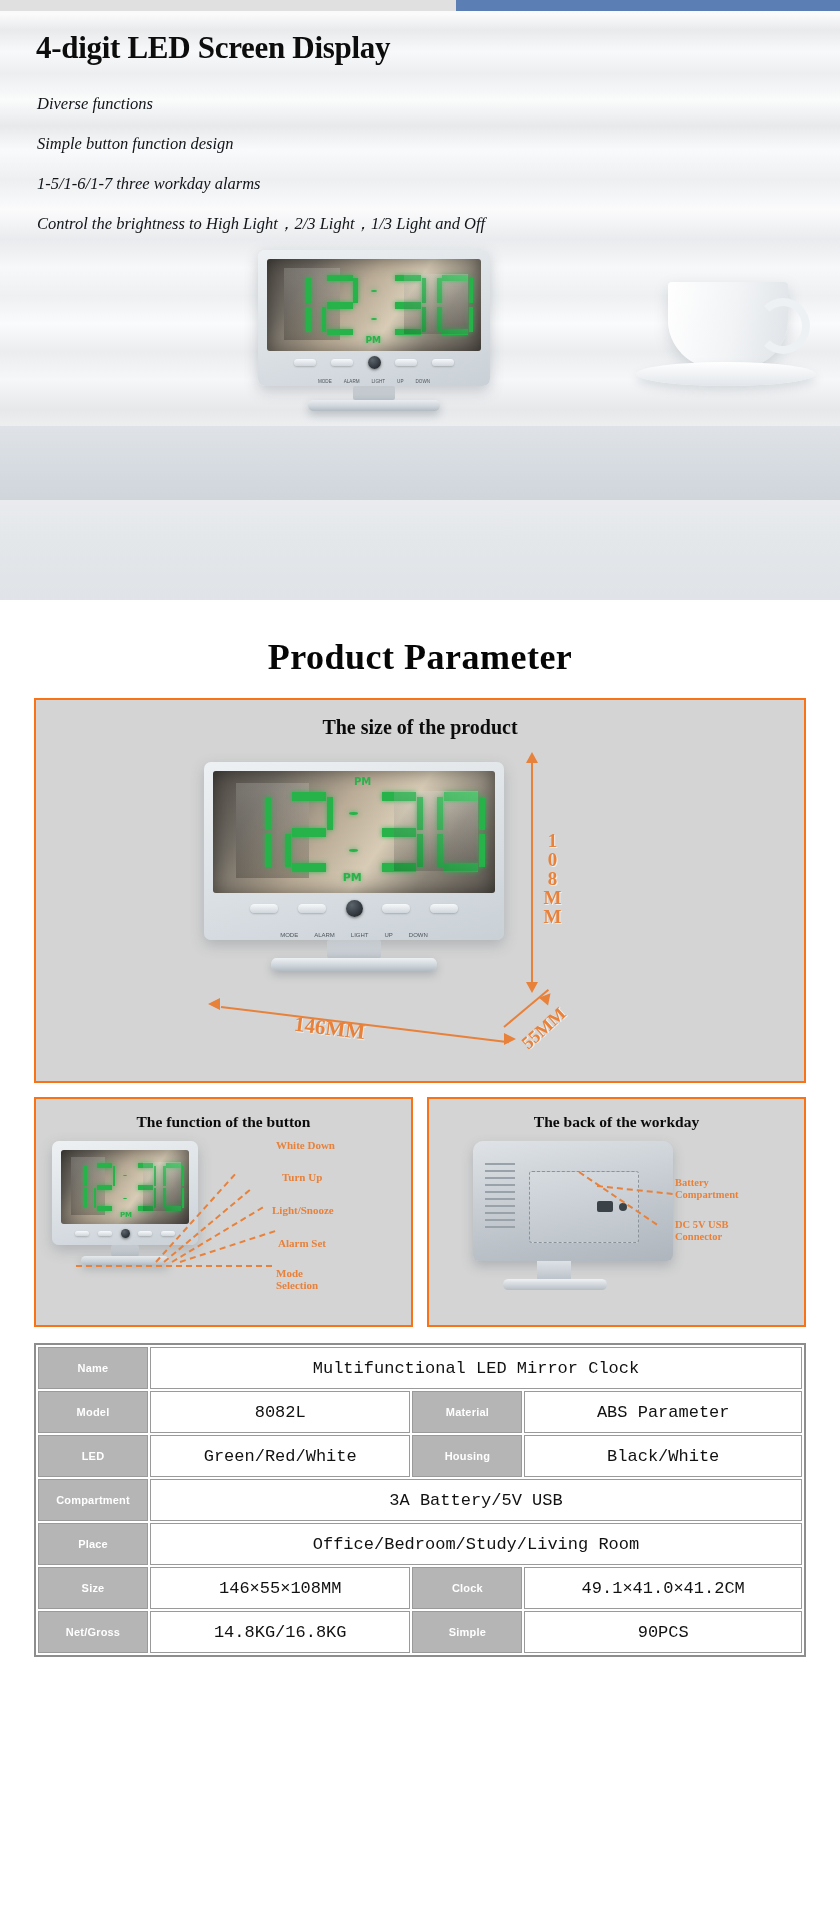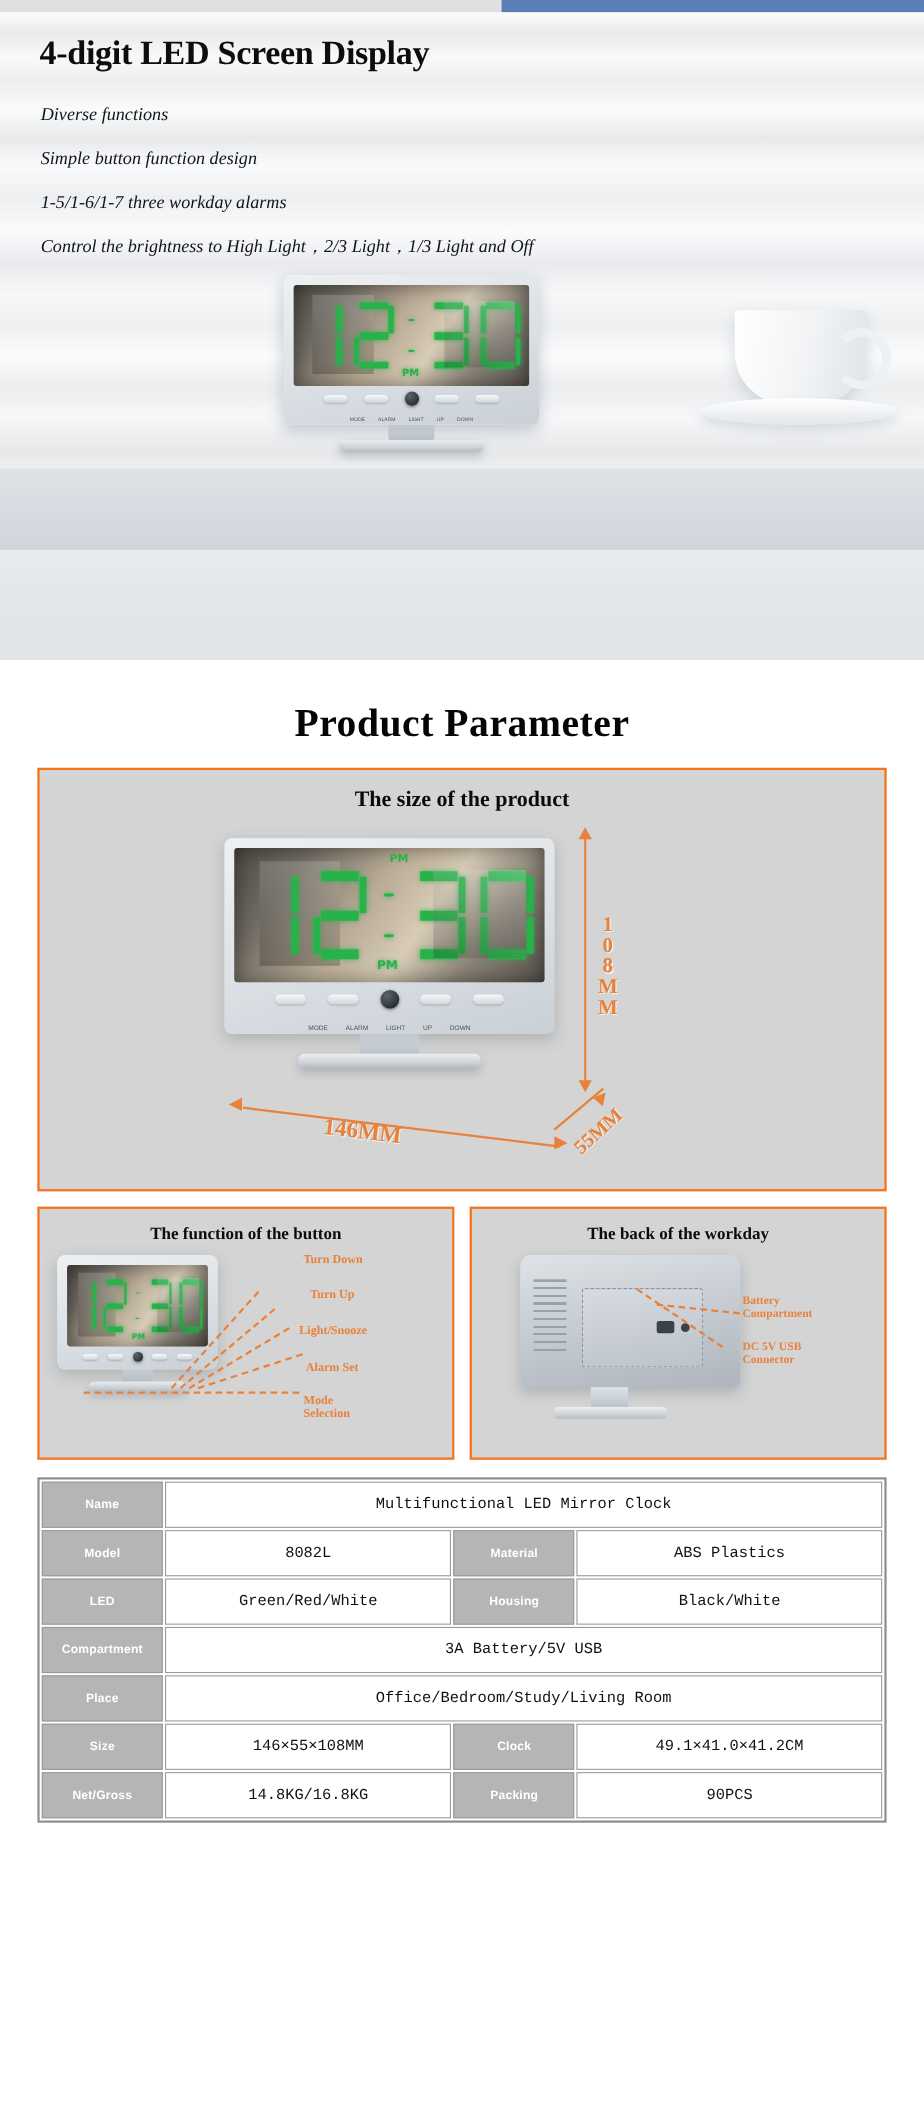--- a/index.html
+++ b/index.html
@@ -298,21 +298,21 @@
   .spec-table {
     margin: 16px 34px 0 34px;
     width: 772px;
     border-collapse: separate;
     border-spacing: 2px;
     background: #ffffff;
     border: 2px solid #8d8d8d;
   }
   .spec-table td {
     height: 42px;
-    font-size: 14px;
+    font-size: 17px;
     text-align: center;
     vertical-align: middle;
     font-family: "Liberation Mono", monospace;
     color: #111111;
     background: #ffffff;
     border: 1px solid #9a9a9a;
   }
   .spec-table td.k {
     background: #b5b5b5;
     color: #ffffff;
@@ -534,21 +534,21 @@
         <div class="clock-neck" style="width:28px;height:11px;"></div>
         <div class="clock-base" style="width:88px;height:9px;"></div>
       </div>
 
       <div class="leader" style="left:120px; top:162px; width:118px; transform:rotate(-48deg);"></div>
       <div class="leader" style="left:128px; top:162px; width:112px; transform:rotate(-40deg);"></div>
       <div class="leader" style="left:136px; top:162px; width:106px; transform:rotate(-31deg);"></div>
       <div class="leader" style="left:144px; top:162px; width:100px; transform:rotate(-18deg);"></div>
       <div class="leader" style="left:40px; top:166px; width:196px; transform:rotate(0deg);"></div>
 
-      <div class="callout" style="left:240px; top:40px; font-size:11px;">Turn Down</div>
+      <div class="callout" style="left:240px; top:40px; font-size:11px;">White Down</div>
       <div class="callout" style="left:246px; top:72px; font-size:11px;">Turn Up</div>
       <div class="callout" style="left:236px; top:105px; font-size:11px;">Light/Snooze</div>
       <div class="callout" style="left:242px; top:138px; font-size:11px;">Alarm Set</div>
       <div class="callout" style="left:240px; top:168px; font-size:11px; white-space:pre;">Mode
 Selection</div>
     </div>
 
     <div class="panel panel-half">
       <div class="panel-title">The back of the workday</div>
 
@@ -583,21 +583,21 @@
   <table class="spec-table">
     <tbody>
         <tr>
           <td class="k">Name</td>
           <td colspan="3">Multifunctional LED Mirror Clock</td>
         </tr>
         <tr>
           <td class="k">Model</td>
           <td>8082L</td>
           <td class="k">Material</td>
-          <td>ABS Plastics</td>
+          <td>ABS Parameter</td>
         </tr>
         <tr>
           <td class="k">LED</td>
           <td>Green/Red/White</td>
           <td class="k">Housing</td>
           <td>Black/White</td>
         </tr>
         <tr>
           <td class="k">Compartment</td>
           <td colspan="3">3A Battery/5V USB</td>
@@ -608,19 +608,19 @@
         </tr>
         <tr>
           <td class="k">Size</td>
           <td>146×55×108MM</td>
           <td class="k">Clock</td>
           <td>49.1×41.0×41.2CM</td>
         </tr>
         <tr>
           <td class="k">Net/Gross</td>
           <td>14.8KG/16.8KG</td>
-          <td class="k">Packing</td>
+          <td class="k">Simple</td>
           <td>90PCS</td>
         </tr>
       </tbody>
   </table>
 
 </div>
 
 </body></html>

